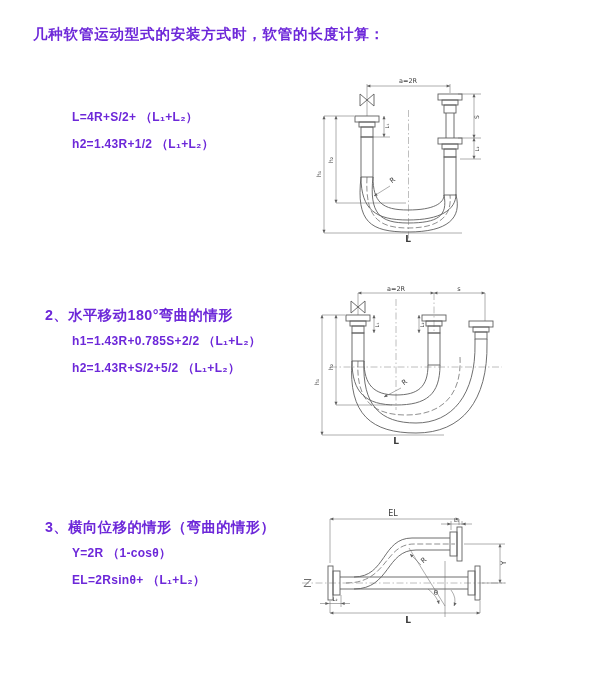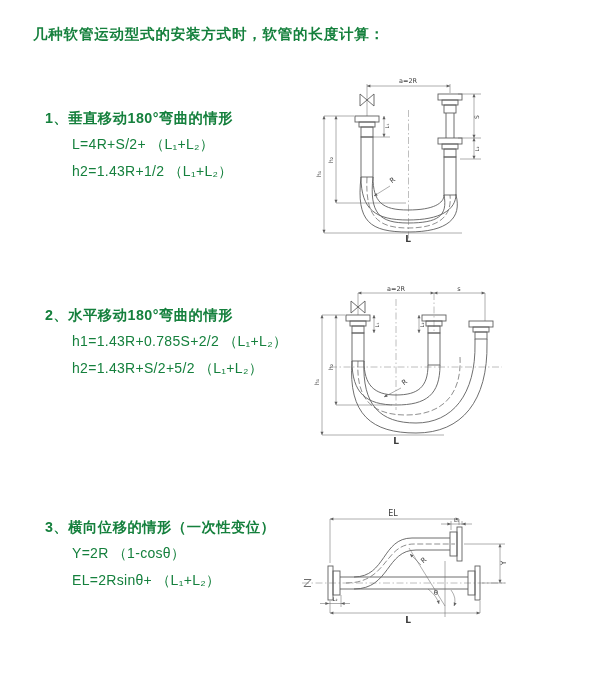--- a/index.html
+++ b/index.html
@@ -1,60 +1,57 @@
 <!DOCTYPE html>
 <html><head>
 <meta charset="utf-8">
 <style>
   html,body { margin:0; padding:0; background:#ffffff; }
   .canvas {
     position:relative; width:600px; height:675px; background:#ffffff;
-    font-family:"Liberation Sans","DejaVu Sans",sans-serif; color:#15803d; overflow:hidden;
+    font-family:"Liberation Sans","DejaVu Sans",sans-serif; color:#6d28d9; overflow:hidden;
   }
   .title {
     position:absolute; left:33px; top:25px;
     font-size:14.5px; font-weight:bold; letter-spacing:0.8px; white-space:nowrap;
   }
   .section { position:absolute; left:45px; }
   .sec-head { font-size:14.3px; font-weight:bold; letter-spacing:0.5px; height:27px; white-space:nowrap; }
-  .formula  { font-size:14px; font-weight:normal; letter-spacing:0.3px; padding-left:27px; height:27px; white-space:nowrap; }
+  .formula  { font-size:12px; font-weight:bold; letter-spacing:0.3px; padding-left:27px; height:27px; white-space:nowrap; }
   .dg { position:absolute; }
   .st { stroke:#5f5f5f; stroke-width:0.9; fill:none; }
   .sd { stroke:#6a6a6a; stroke-width:0.55; fill:none; }
   .cl { stroke:#8a8a8a; stroke-width:0.55; fill:none; stroke-dasharray:7 2.5 1.5 2.5; }
   .hd { stroke:#5f5f5f; stroke-width:0.7; fill:none; stroke-dasharray:6 2.5; }
   .ah { fill:#5f5f5f; stroke:none; }
   svg text { font-family:"DejaVu Sans","Liberation Sans",sans-serif; fill:#3c3c3c; }
 </style>
 </head>
 <body>
 
 <div class="canvas">
 
   <div class="title">几种软管运动型式的安装方式时，软管的长度计算：</div>
 
   <div class="section" style="top:109px;">
-    <div class="sec-head">
-      <span>1、</span><span>垂直移动180°弯曲的情形</span>
-    </div>
     <div class="formula">L=4R+S/2+ （L₁+L₂）</div>
     <div class="formula">h2=1.43R+1/2 （L₁+L₂）</div>
   </div>
 
   <div class="section" style="top:306px;">
     <div class="sec-head">
       <span>2、</span><span>水平移动180°弯曲的情形</span>
     </div>
     <div class="formula">h1=1.43R+0.785S+2/2 （L₁+L₂）</div>
     <div class="formula">h2=1.43R+S/2+5/2 （L₁+L₂）</div>
   </div>
 
   <div class="section" style="top:518px;">
     <div class="sec-head">
-      <span>3、</span><span>横向位移的情形（一次性变位）</span>
+      <span>3、</span><span>横向位移的情形（弯曲的情形）</span>
     </div>
     <div class="formula">Y=2R （1-cosθ）</div>
     <div class="formula">EL=2Rsinθ+ （L₁+L₂）</div>
   </div>
 
   <svg class="dg" style="left:310px; top:70px;" width="200" height="185" viewBox="0 0 200 185">
     <defs>
       <marker id="ar1" viewBox="0 0 8 8" refX="7.5" refY="4" markerWidth="7" markerHeight="7" orient="auto-start-reverse">
         <path d="M0.5,0.8 L7.5,4 L0.5,7.2 Z" fill="#5f5f5f"></path>
       </marker>

